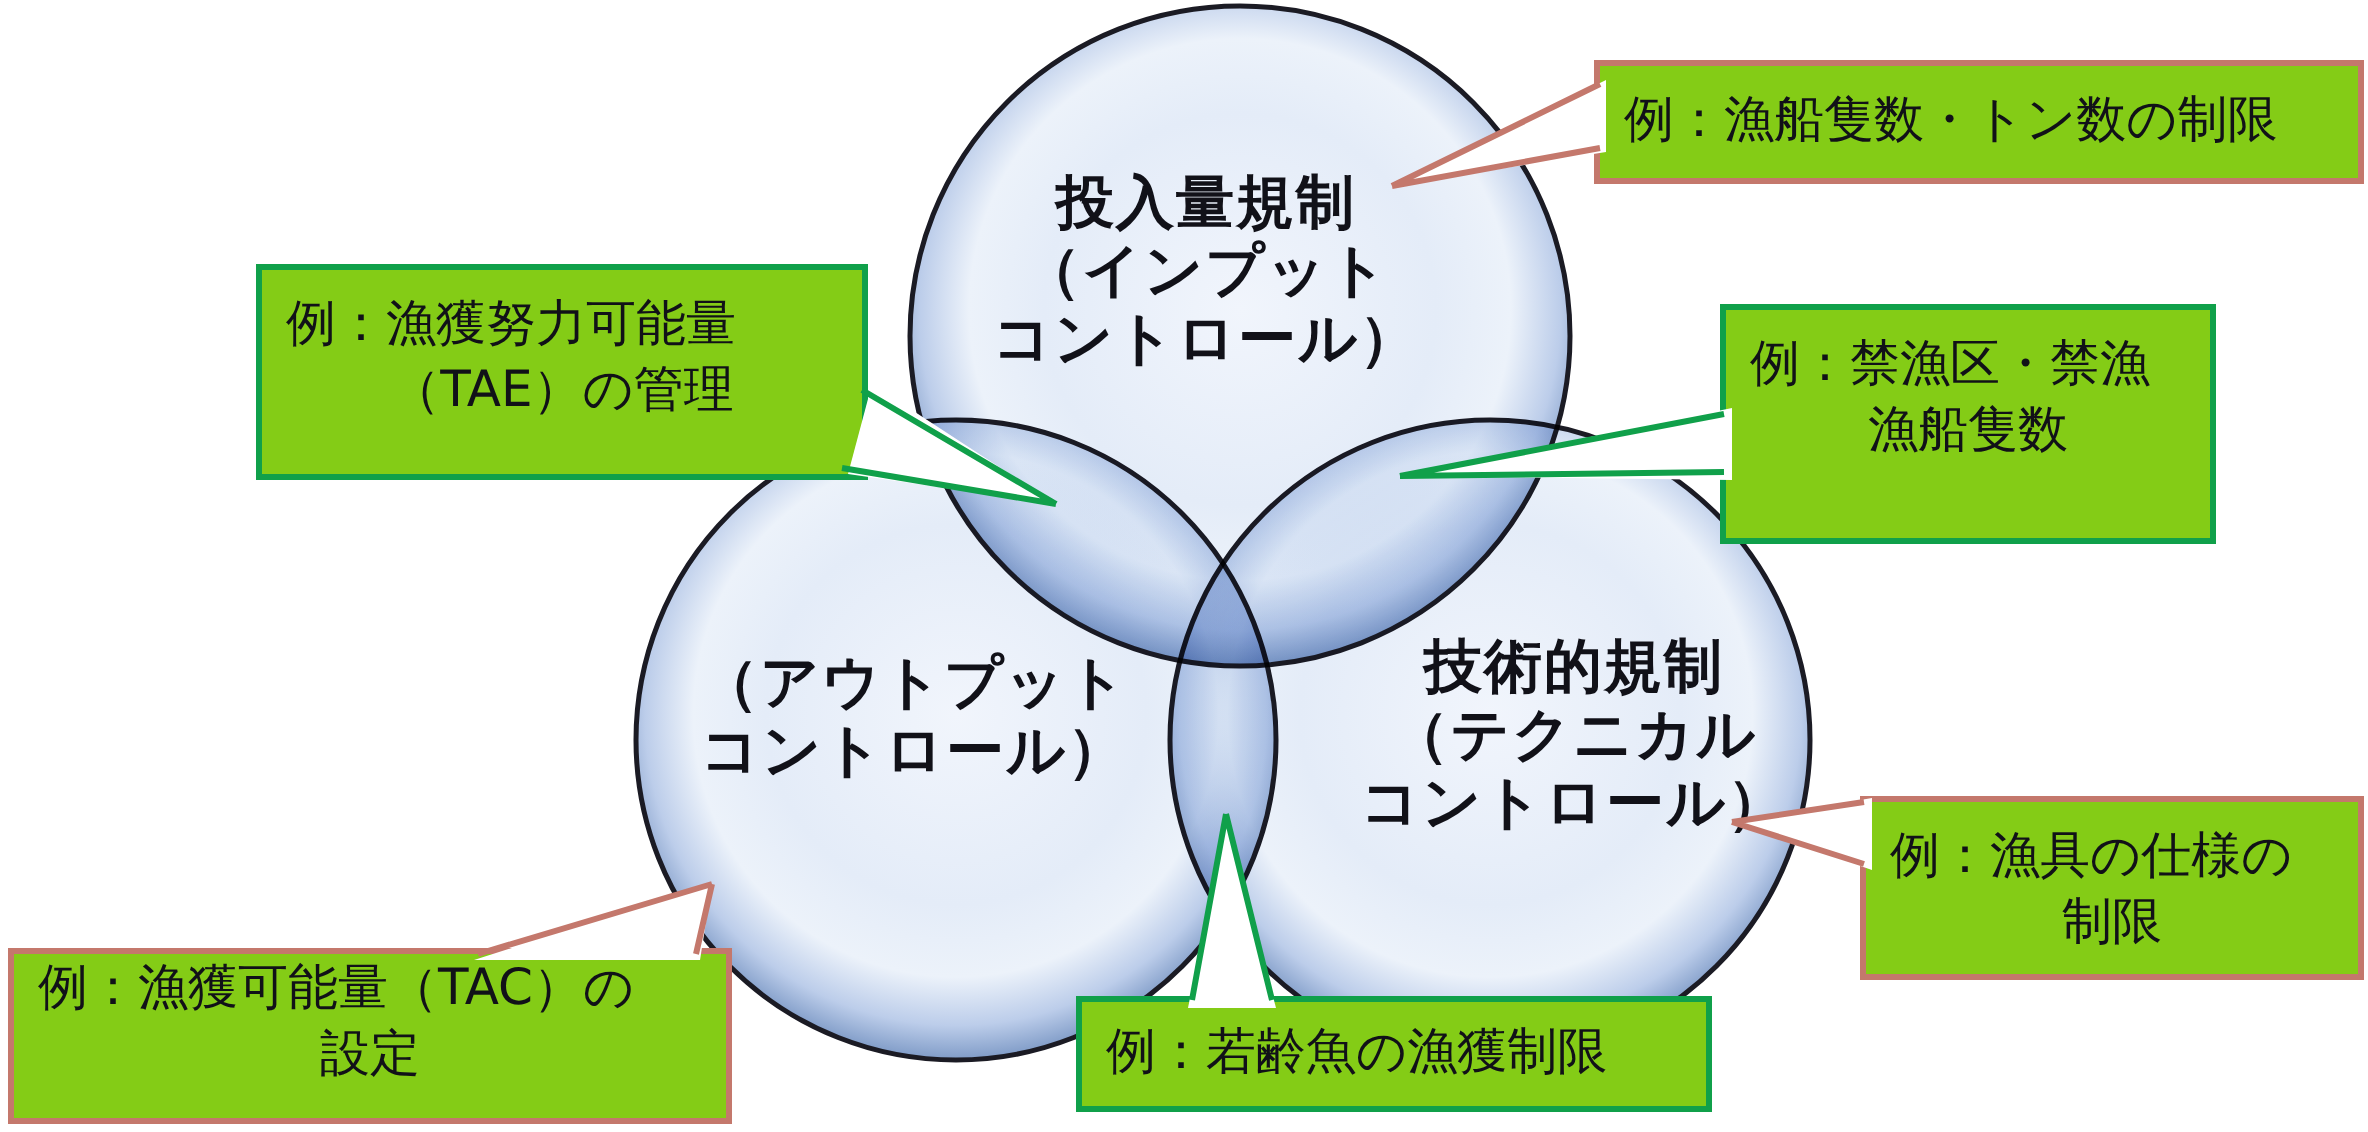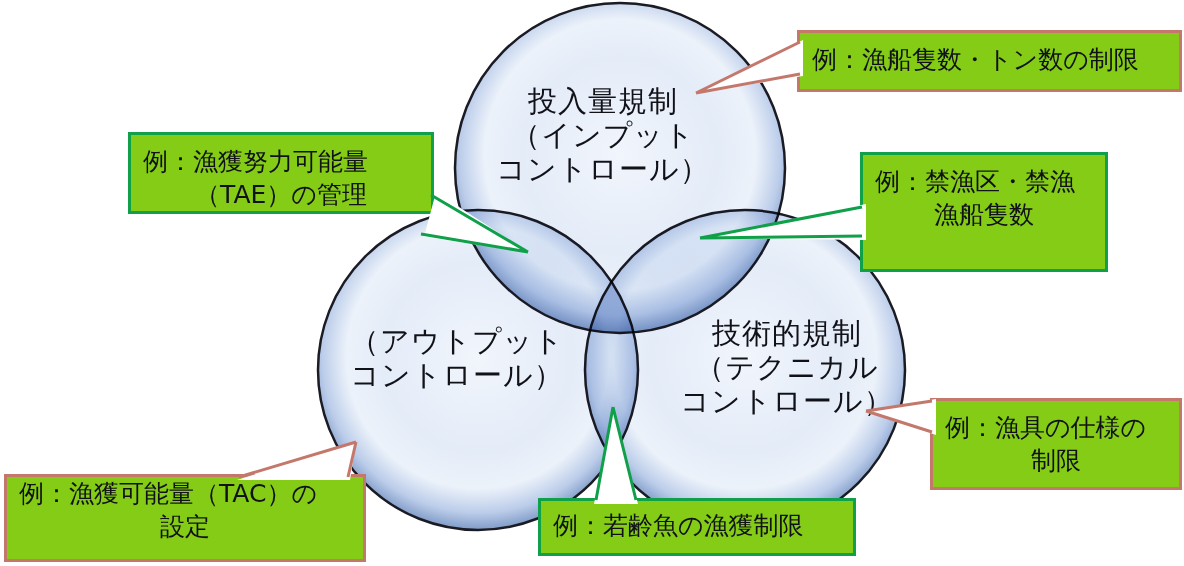--- a/index.html
+++ b/index.html
@@ -5,21 +5,21 @@
   html,body{margin:0;padding:0;background:#ffffff;}
   .stage{
     position:relative;width:1184px;height:566px;background:#ffffff;
     font-family:"DejaVu Sans","Liberation Sans",sans-serif;overflow:hidden;
   }
   .layer{position:absolute;left:0;top:0;width:1184px;height:566px;}
   svg{display:block;}
   .venn-circle{mix-blend-mode:multiply;}
   .circle-label{
     position:absolute;width:340px;text-align:center;color:#111118;
-    font-size:29px;line-height:34px;font-weight:normal;letter-spacing:1px;
+    font-size:29px;line-height:34px;font-weight:bold;letter-spacing:1px;
     z-index:2;white-space:nowrap;
   }
   .callout{
     position:absolute;box-sizing:border-box;background:#84cc16;
     border:3px solid var(--red,#c4786c);color:#111118;
     font-size:25px;line-height:33px;padding:10px 12px;z-index:3;
     white-space:nowrap;
   }
   .callout.green{border-color:var(--green,#10a04a);}
   .callout .line2{text-align:center;}
@@ -57,21 +57,21 @@
   <div class="circle-label" style="left:585px;top:316px;padding-left:32px;">
     <div>技術的規制</div>
     <div>（テクニカル</div>
     <div>コントロール）</div>
   </div>
 
   <div class="callout" style="left:797px;top:30px;width:385px;height:62px;">
     <div>例：漁船隻数・トン数の制限</div>
   </div>
 
-  <div class="callout green" style="left:128px;top:132px;width:306px;height:82px;">
+  <div class="callout green" style="left:128px;top:132px;width:306px;height:108px;">
     <div>例：漁獲努力可能量</div>
     <div class="line2">（TAE）の管理</div>
   </div>
 
   <div class="callout green" style="left:860px;top:152px;width:248px;height:120px;">
     <div>例：禁漁区・禁漁</div>
     <div class="line2">漁船隻数</div>
   </div>
 
   <div class="callout" style="left:930px;top:398px;width:252px;height:92px;">

